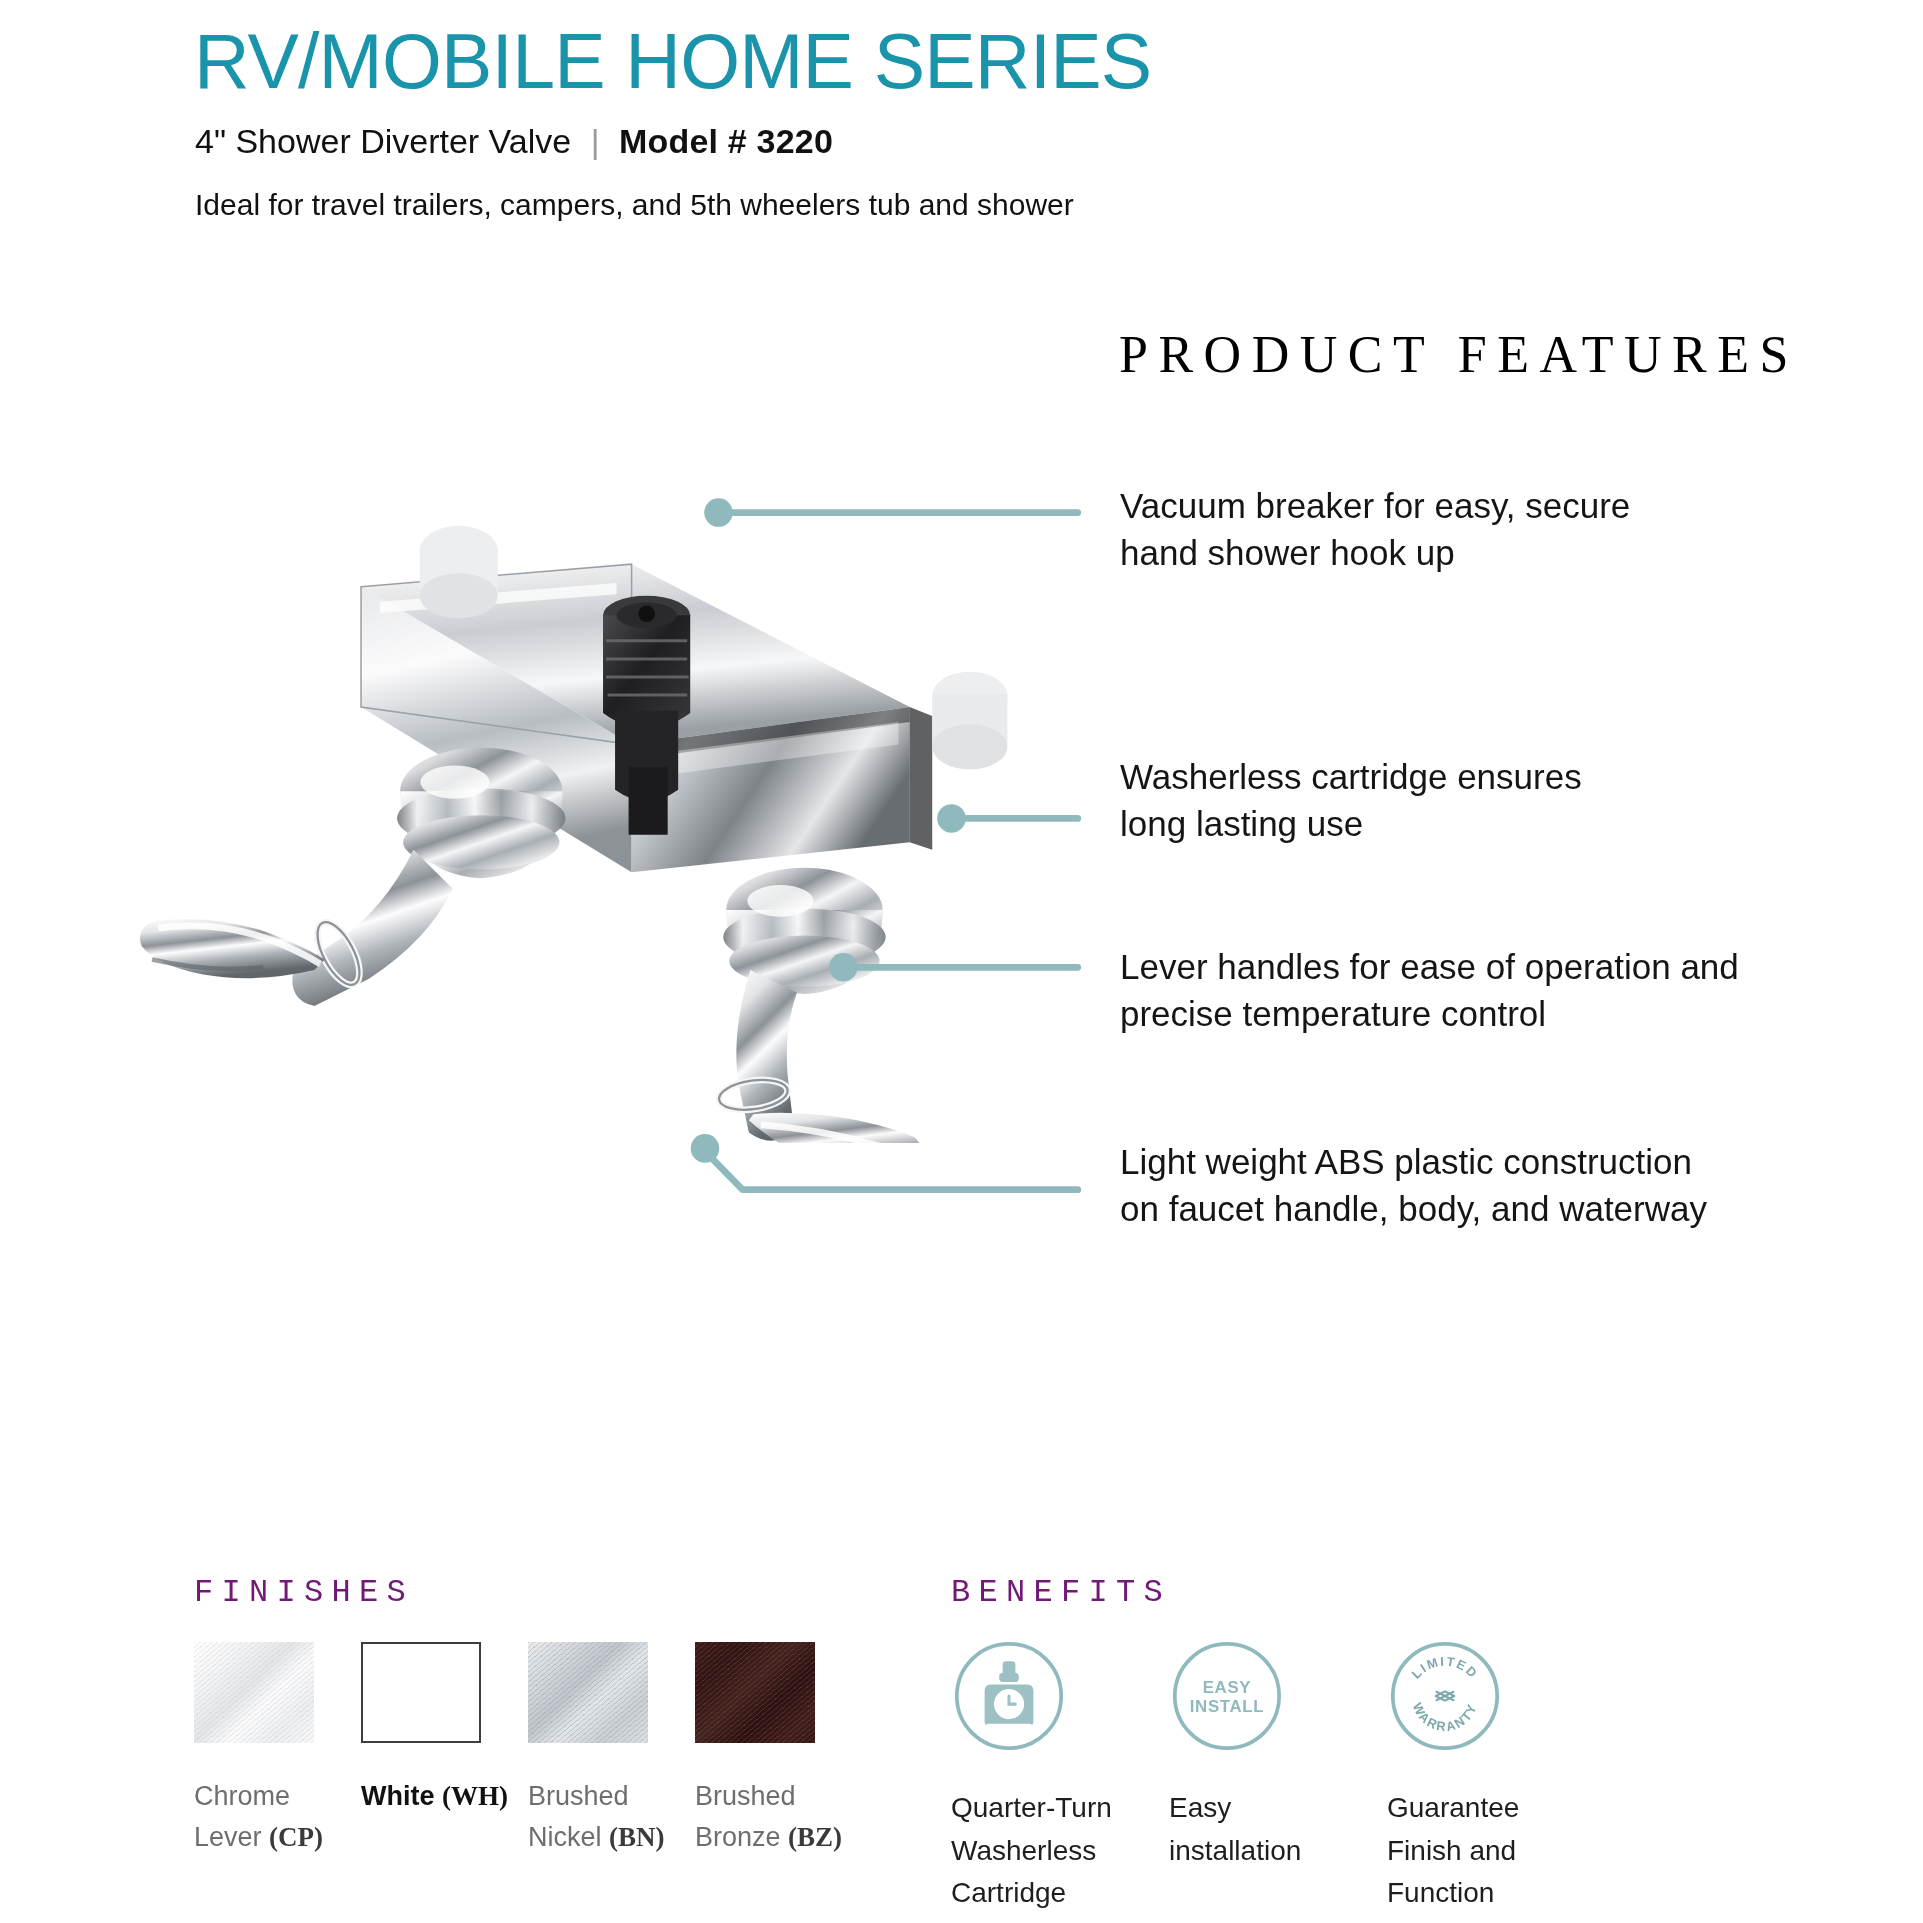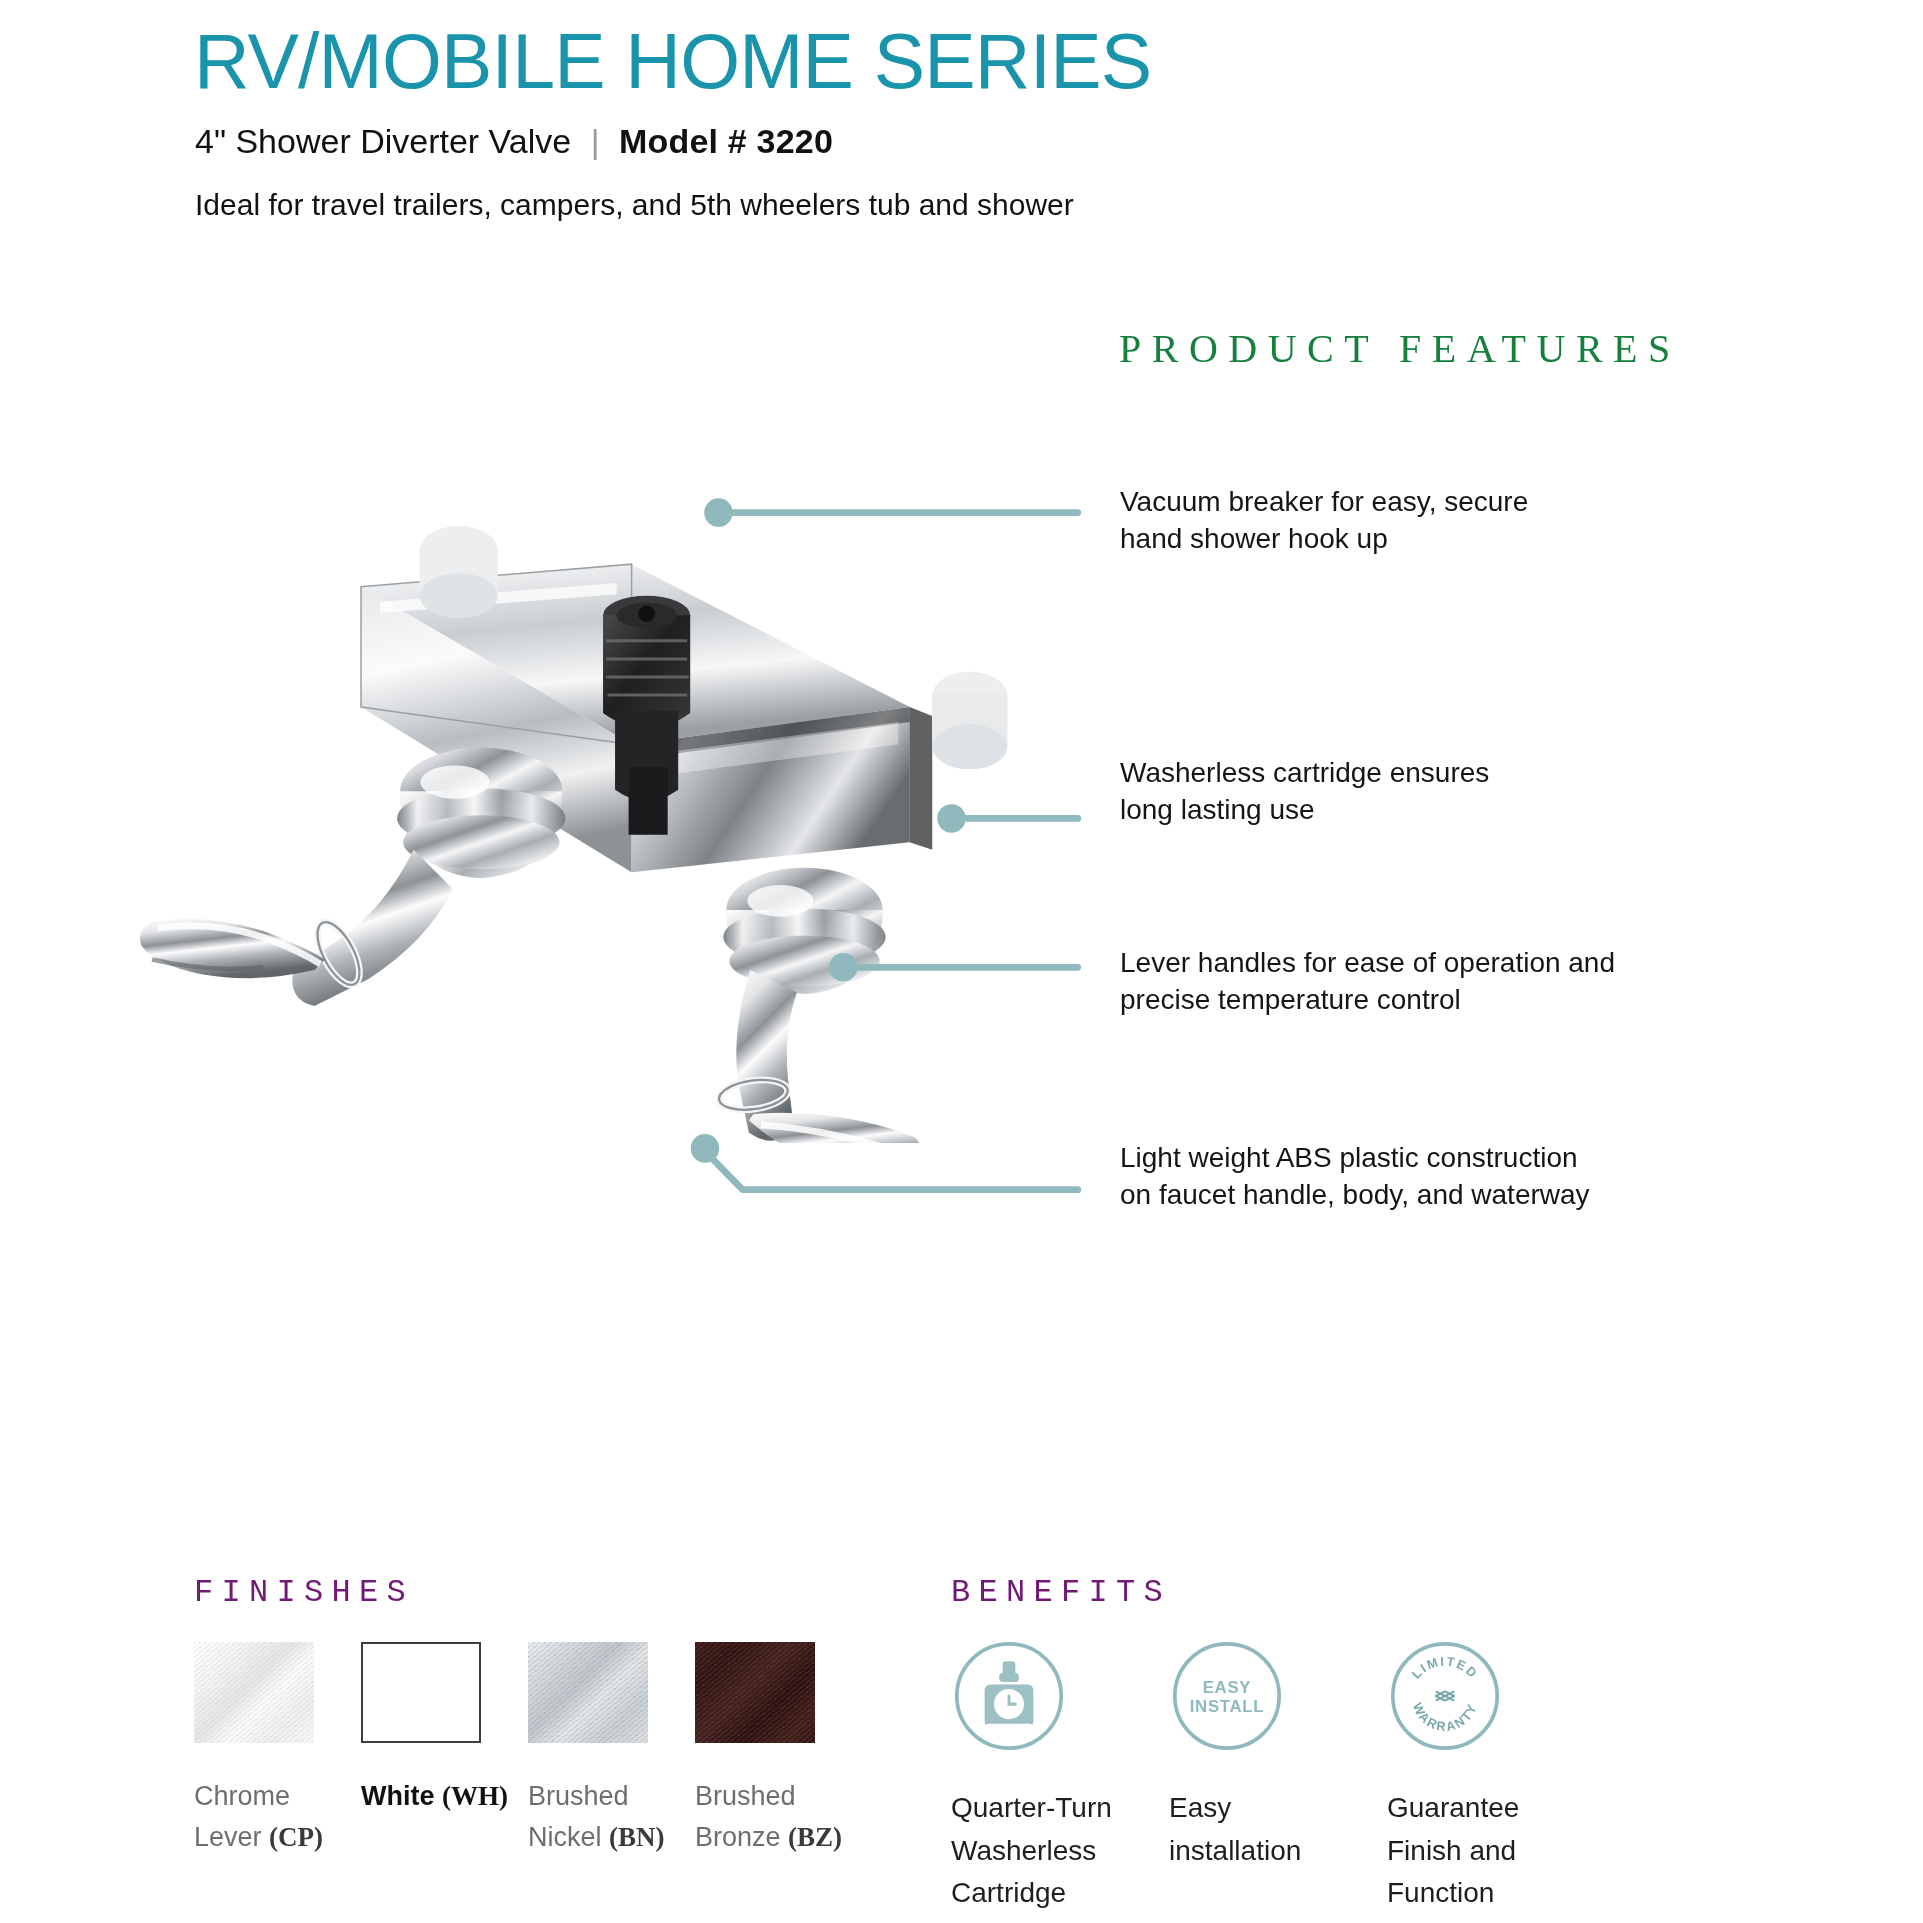--- a/index.html
+++ b/index.html
@@ -26,28 +26,28 @@
   .hdr-sub .model { font-weight:700; letter-spacing:0.2px; }
   .hdr-tag {
     position:absolute; left:195px; top:188px;
     font-size:30px; color:#111; white-space:nowrap; font-weight:400;
   }
 
   
   .pf-heading {
     position:absolute; left:1119px; top:325px;
     font-family:"Liberation Serif", serif;
-    font-size:40px; color:#15803d; letter-spacing:10.5px;
+    font-size:52px; color:#000000; letter-spacing:10.5px;
     white-space:nowrap; font-weight:400;
   }
 
   
   .feat {
     position:absolute;
-    font-size:28px; line-height:1.33; color:#151515; font-weight:400;
+    font-size:35px; line-height:1.33; color:#151515; font-weight:400;
     white-space:pre-line;
   }
   .feat-1 { left:1120px; top:483px;  width:661px; }
   .feat-2 { left:1120px; top:754px; width:661px; }
   .feat-3 { left:1120px; top:944px; width:721px; }
   .feat-4 { left:1120px; top:1139px; width:721px; }
 
   
   .leaders { position:absolute; left:0; top:0; width:1924px; height:1924px; pointer-events:none; }
 

